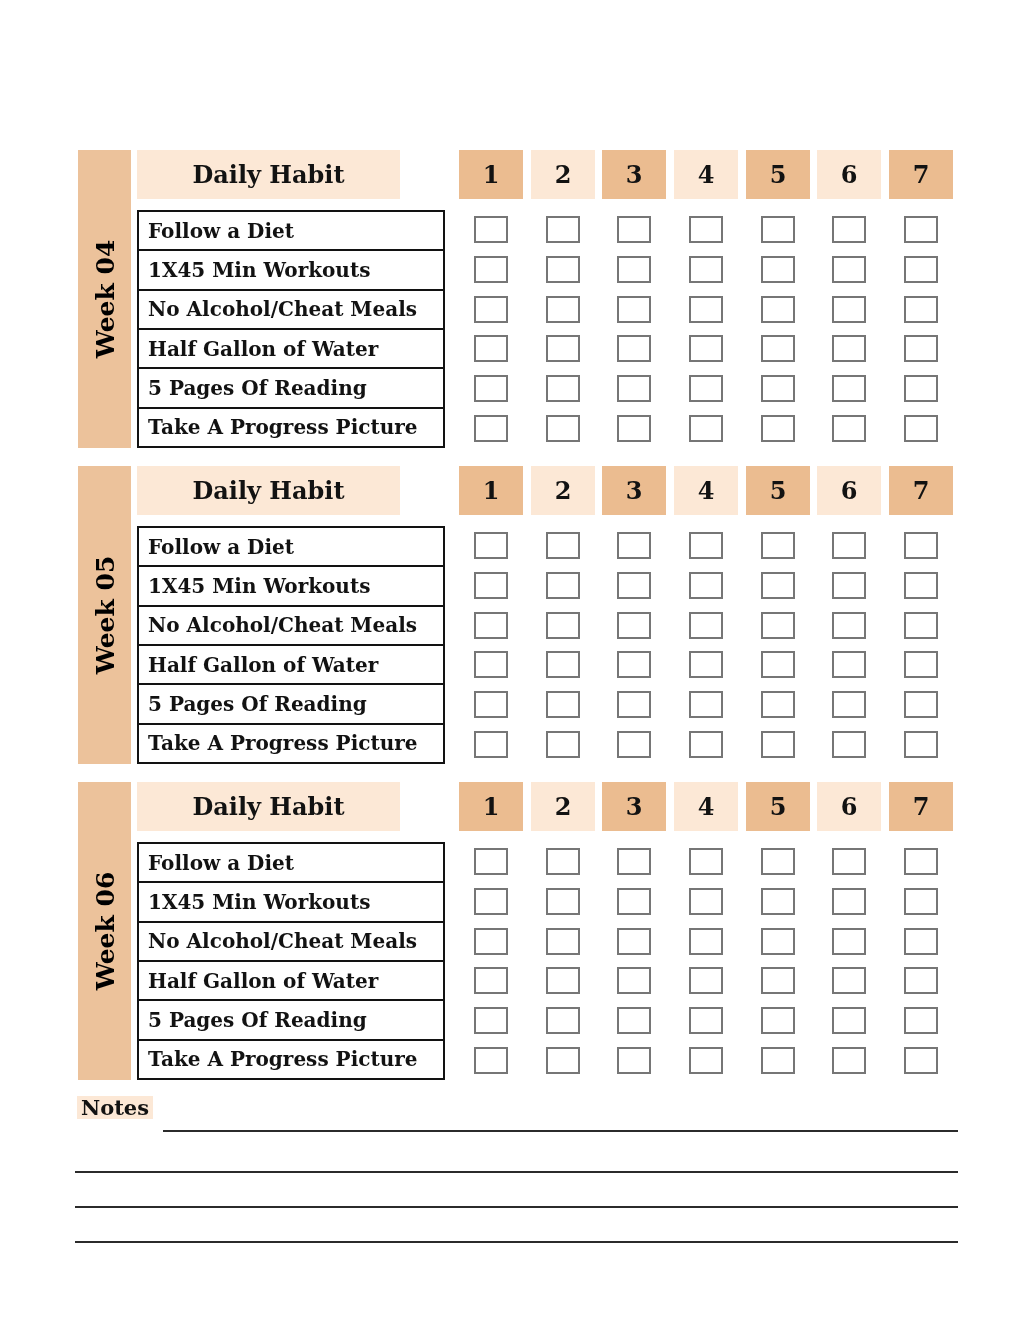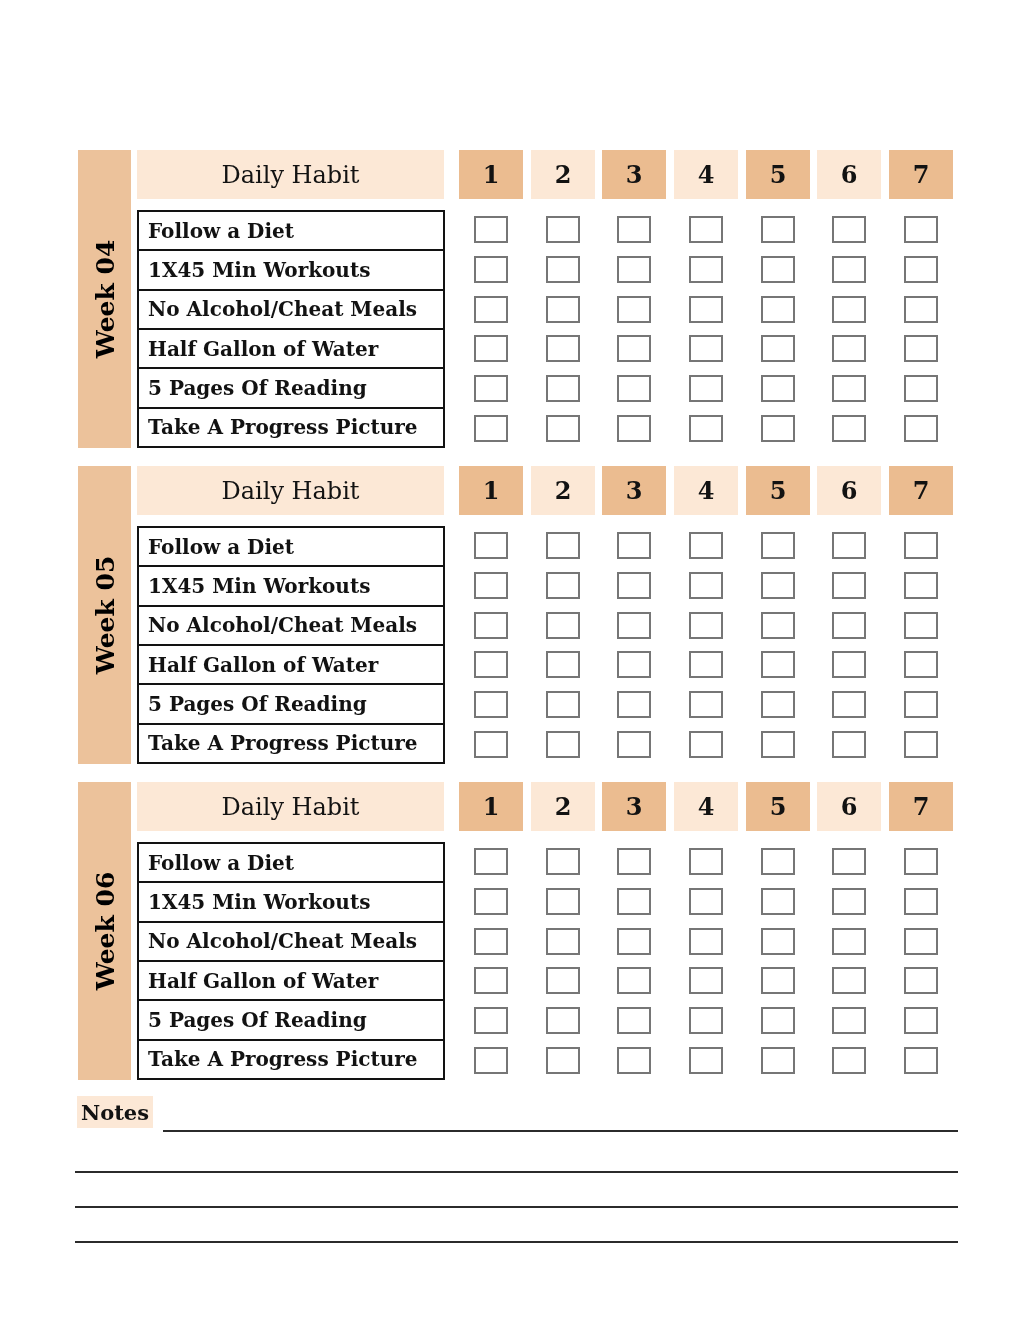--- a/index.html
+++ b/index.html
@@ -26,23 +26,23 @@
   .sidebar{
     position:absolute;left:78px;top:0;width:53px;height:298px;
     background:var(--tan-side);
   }
   .sidebar .vlabel{
     position:absolute;left:50%;top:50%;
     transform:translate(-50%,-50%) rotate(-90deg);
     white-space:nowrap;font-size:25px;font-weight:bold;color:#000;
   }
   .habit-header{
-    position:absolute;left:137px;top:0;width:307px;height:49px;
+    position:absolute;left:137px;top:0;width:263px;height:49px;
     background:var(--peach-light);display:flex;align-items:center;justify-content:center;
-    font-size:24px;font-weight:normal;
+    font-size:24px;font-weight:bold;
   }
   .day-header{
     position:absolute;top:0;width:64px;height:49px;
     display:flex;align-items:center;justify-content:center;
     font-size:24px;font-weight:bold;
   }
   .day-header.dark{background:var(--tan-dark);}
   .day-header.light{background:var(--peach-light);}
   .habit-table{
     position:absolute;left:137px;top:60px;width:308px;height:238px;
@@ -53,21 +53,21 @@
     flex:1;display:flex;align-items:center;padding-left:9px;
     font-size:20px;font-weight:bold;border-top:2px solid var(--tbl-border);
     white-space:nowrap;overflow:hidden;
   }
   .habit-row:first-child{border-top:none;}
   .checkbox{
     position:absolute;width:34px;height:27px;background:#fff;
     border:2px solid var(--cb-border);
   }
   .notes-label{
-    position:absolute;left:77px;top:1096px;width:76px;height:32px;
+    position:absolute;left:77px;top:1096px;width:76px;height:23px;
     background:var(--peach-light);display:flex;align-items:center;justify-content:center;
     font-size:21px;font-weight:bold;
   }
   .note-line{position:absolute;height:2px;background:var(--note-line);}
 </style>
 </head>
 <body>
 
 <div class="page">
   <div id="sections">

